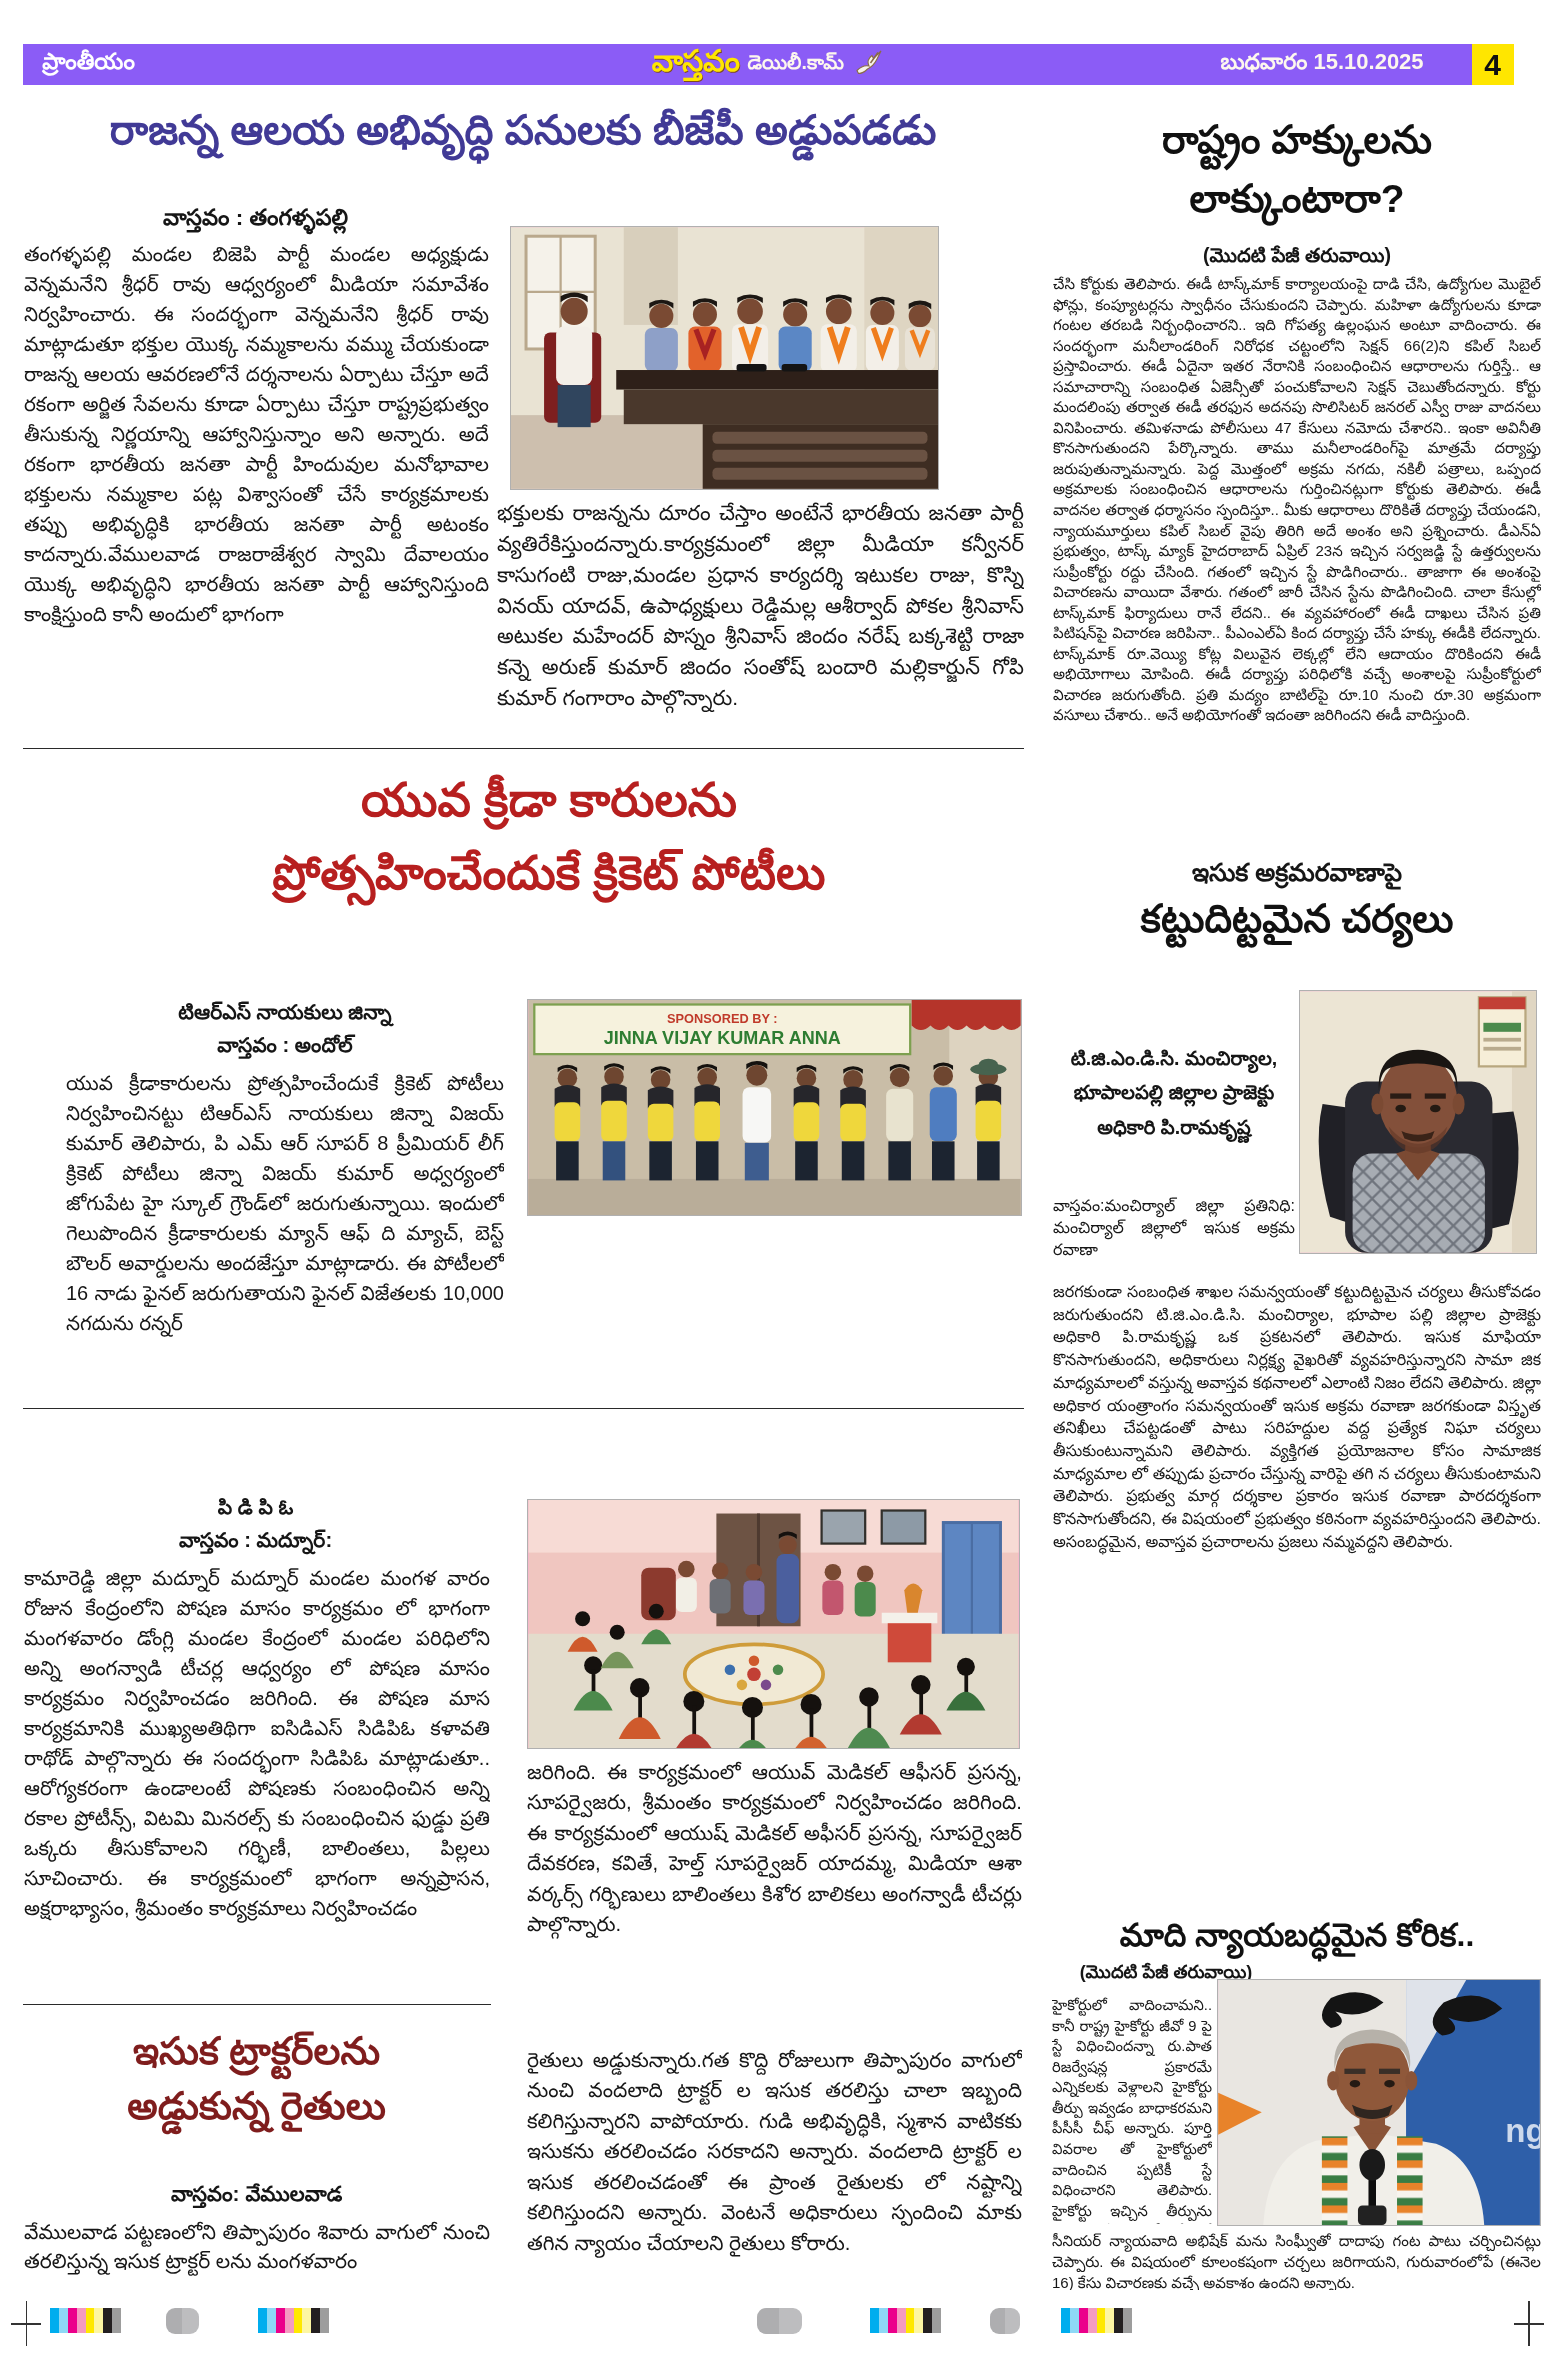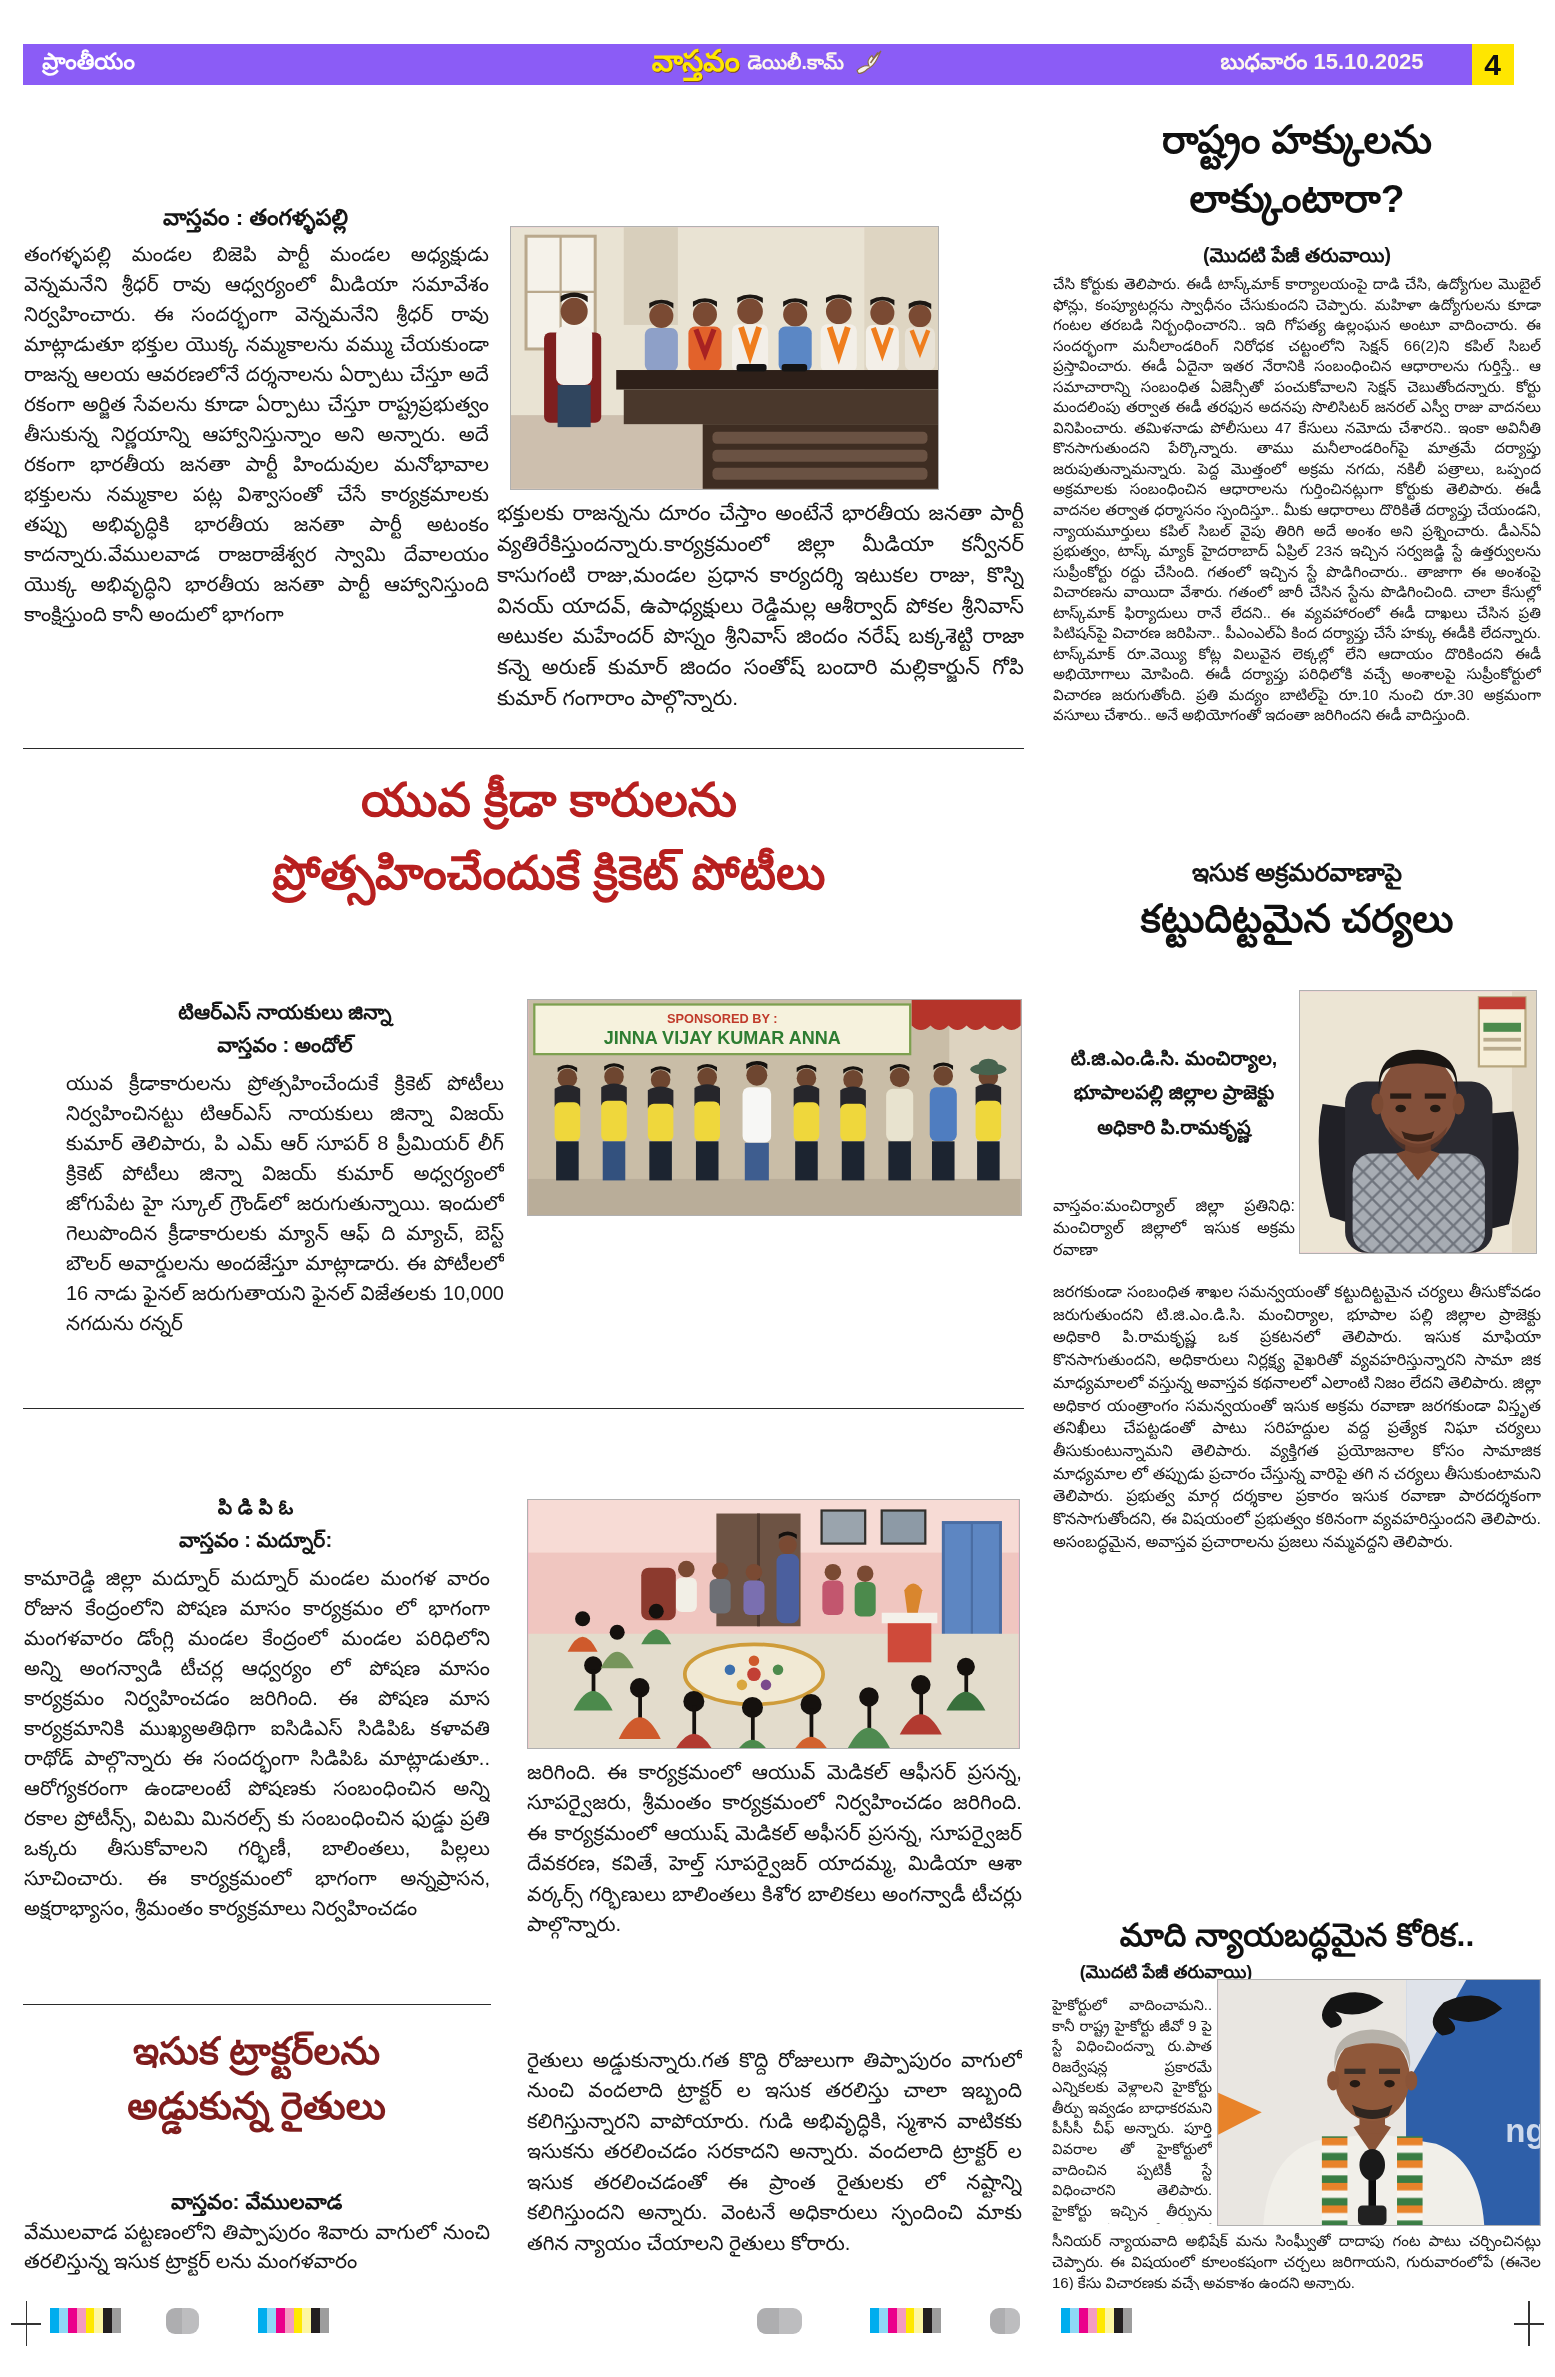--- a/index.html
+++ b/index.html
@@ -43,20 +43,21 @@
         <svg width="33" height="30" viewBox="0 0 44 40">
           <path d="M8 30 Q16 22 24 24 Q20 16 28 10 L30 14 Q34 10 40 4 L34 16 Q30 24 22 28 Q16 34 10 34 Z" fill="#f7f3ea" stroke="#8a6a48" stroke-width="1.5"></path>
           <line x1="36" y1="6" x2="26" y2="20" stroke="#8a6a48" stroke-width="2"></line>
         </svg>
       </span>
     </div>
     <div class="dateline">బుధవారం 15.10.2025</div>
     <div class="pagebox">4</div>
   </div>
 
+  <div class="abs hl" style="left:22.6px;top:107px;width:1001px;font-size:41px;color:#413a96;">రాజన్న ఆలయ అభివృద్ధి పనులకు బీజేపీ అడ్డుపడడు</div>
   <div class="abs kick" style="left:22.6px;top:205px;width:466px;font-size:22.6px;">వాస్తవం : తంగళ్ళపల్లి</div>
   <div class="abs body" style="left:24px;top:239px;width:465px;height:503px;font-size:20px;line-height:1.5;">తంగళ్ళపల్లి మండల బిజెపి పార్టీ మండల అధ్యక్షుడు వెన్నమనేని శ్రీధర్ రావు ఆధ్వర్యంలో మీడియా సమావేశం నిర్వహించారు. ఈ సందర్భంగా వెన్నమనేని శ్రీధర్ రావు మాట్లాడుతూ భక్తుల యొక్క నమ్మకాలను వమ్ము చేయకుండా రాజన్న ఆలయ ఆవరణలోనే దర్శనాలను ఏర్పాటు చేస్తూ అదే రకంగా అర్జిత సేవలను కూడా ఏర్పాటు చేస్తూ రాష్ట్రప్రభుత్వం తీసుకున్న నిర్ణయాన్ని ఆహ్వానిస్తున్నాం అని అన్నారు. అదే రకంగా భారతీయ జనతా పార్టీ హిందువుల మనోభావాల భక్తులను నమ్మకాల పట్ల విశ్వాసంతో చేసే కార్యక్రమాలకు తప్పు అభివృద్ధికి భారతీయ జనతా పార్టీ అటంకం కాదన్నారు.వేములవాడ రాజరాజేశ్వర స్వామి దేవాలయం యొక్క అభివృద్ధిని భారతీయ జనతా పార్టీ ఆహ్వానిస్తుంది కాంక్షిస్తుంది కానీ అందులో భాగంగా</div>
 
   <div class="abs photo" style="left:510px;top:226px;width:427px;height:262px;">
     <svg width="427" height="262" viewBox="0 0 568 348">
       <rect width="568" height="348" fill="#e9e3d3"></rect>
       <rect x="470" width="98" height="348" fill="#ded5c2"></rect>
       <rect x="20" y="12" width="92" height="150" fill="#f5f2ea" stroke="#b9a88c" stroke-width="4"></rect>
       <line x1="66" y1="12" x2="66" y2="162" stroke="#b9a88c" stroke-width="3"></line>
       <line x1="20" y1="86" x2="112" y2="86" stroke="#b9a88c" stroke-width="3"></line>
@@ -323,21 +324,21 @@
       </g>
     </svg>
   </div>
 
   <div class="abs body" style="left:527px;top:1757px;width:495px;height:283px;font-size:20.3px;line-height:1.5;">జరిగింది. ఈ కార్యక్రమంలో ఆయువ్ మెడికల్ ఆఫీసర్ ప్రసన్న, సూపర్వైజరు, శ్రీమంతం కార్యక్రమంలో నిర్వహించడం జరిగింది. ఈ కార్యక్రమంలో ఆయుష్ మెడికల్ అఫీసర్ ప్రసన్న, సూపర్వైజర్ దేవకరణ, కవితే, హెల్త్ సూపర్వైజర్ యాదమ్మ, మిడియా ఆశా వర్కర్స్ గర్భిణులు బాలింతలు కిశోర బాలికలు అంగన్వాడీ టీచర్లు పాల్గొన్నారు.</div>
 
   <div class="abs rule" style="left:22.6px;top:2004px;width:468px;"></div>
 
   <div class="abs hl" style="left:22.6px;top:2024px;width:468px;font-size:38px;line-height:1.45;color:#7f1d1d;">ఇసుక ట్రాక్టర్‌లను
 అడ్డుకున్న రైతులు</div>
-  <div class="abs kick" style="left:22.6px;top:2182px;width:468px;font-size:21px;margin-top:8px;">వాస్తవం: వేములవాడ</div>
+  <div class="abs kick" style="left:22.6px;top:2182px;width:468px;font-size:21px;">వాస్తవం: వేములవాడ</div>
   <div class="abs body" style="left:24px;top:2218px;width:466px;height:72px;font-size:20.3px;line-height:1.45;">వేములవాడ పట్టణంలోని తిప్పాపురం శివారు వాగులో నుంచి తరలిస్తున్న ఇసుక ట్రాక్టర్ లను మంగళవారం</div>
   <div class="abs body" style="left:527px;top:2045px;width:495px;height:244px;font-size:20.3px;line-height:1.5;">రైతులు అడ్డుకున్నారు.గత కొద్ది రోజులుగా తిప్పాపురం వాగులో నుంచి వందలాది ట్రాక్టర్ ల ఇసుక తరలిస్తు చాలా ఇబ్బంది కలిగిస్తున్నారని వాపోయారు. గుడి అభివృద్ధికి, స్మశాన వాటికకు ఇసుకను తరలించడం సరకాదని అన్నారు. వందలాది ట్రాక్టర్ ల ఇసుక తరలించడంతో ఈ ప్రాంత రైతులకు లో నష్టాన్ని కలిగిస్తుందని అన్నారు. వెంటనే అధికారులు స్పందించి మాకు తగిన న్యాయం చేయాలని రైతులు కోరారు.</div>
 
   <div class="abs hl" style="left:1053px;top:111px;width:488px;font-size:39px;line-height:1.5;color:#111;">రాష్ట్రం హక్కులను
 లాక్కుంటారా?</div>
   <div class="abs kick" style="left:1053px;top:244px;width:488px;font-size:19.6px;">(మొదటి పేజీ తరువాయి)</div>
   <div class="abs body" style="left:1053px;top:274px;width:488px;height:557px;font-size:15px;line-height:1.37;">చేసి కోర్టుకు తెలిపారు. ఈడీ టాస్క్‌మాక్ కార్యాలయంపై దాడి చేసి, ఉద్యోగుల మొబైల్ ఫోన్లు, కంప్యూటర్లను స్వాధీనం చేసుకుందని చెప్పారు. మహిళా ఉద్యోగులను కూడా గంటల తరబడి నిర్బంధించారని.. ఇది గోపత్య ఉల్లంఘన అంటూ వాదించారు. ఈ సందర్భంగా మనీలాండరింగ్ నిరోధక చట్టంలోని సెక్షన్ 66(2)ని కపిల్ సిబల్ ప్రస్తావించారు. ఈడీ ఏదైనా ఇతర నేరానికి సంబంధించిన ఆధారాలను గుర్తిస్తే.. ఆ సమాచారాన్ని సంబంధిత ఏజెన్సీతో పంచుకోవాలని సెక్షన్ చెబుతోందన్నారు. కోర్టు మందలింపు తర్వాత ఈడీ తరఫున అదనపు సొలిసిటర్ జనరల్ ఎస్వీ రాజు వాదనలు వినిపించారు. తమిళనాడు పోలీసులు 47 కేసులు నమోదు చేశారని.. ఇంకా అవినీతి కొనసాగుతుందని పేర్కొన్నారు. తాము మనీలాండరింగ్‌పై మాత్రమే దర్యాప్తు జరుపుతున్నామన్నారు. పెద్ద మొత్తంలో అక్రమ నగదు, నకిలీ పత్రాలు, ఒప్పంద అక్రమాలకు సంబంధించిన ఆధారాలను గుర్తించినట్లుగా కోర్టుకు తెలిపారు. ఈడీ వాదనల తర్వాత ధర్మాసనం స్పందిస్తూ.. మీకు ఆధారాలు దొరికితే దర్యాప్తు చేయండని, న్యాయమూర్తులు కపిల్ సిబల్ వైపు తిరిగి అదే అంశం అని ప్రశ్నించారు. డీఎన్ఏ ప్రభుత్వం, టాస్క్ మ్యాక్ హైదరాబాద్ ఏప్రిల్ 23న ఇచ్చిన సర్వజడ్జి స్టే ఉత్తర్వులను సుప్రీంకోర్టు రద్దు చేసింది. గతంలో ఇచ్చిన స్టే పొడిగించారు.. తాజాగా ఈ అంశంపై విచారణను వాయిదా వేశారు. గతంలో జారీ చేసిన స్టేను పొడిగించింది. చాలా కేసుల్లో టాస్క్‌మాక్ ఫిర్యాదులు రానే లేదని.. ఈ వ్యవహారంలో ఈడీ దాఖలు చేసిన ప్రతి పిటిషన్‌పై విచారణ జరిపినా.. పీఎంఎల్ఏ కింద దర్యాప్తు చేసే హక్కు ఈడీకి లేదన్నారు. టాస్క్‌మాక్ రూ.వెయ్యి కోట్ల విలువైన లెక్కల్లో లేని ఆదాయం దొరికిందని ఈడీ అభియోగాలు మోపింది. ఈడీ దర్యాప్తు పరిధిలోకి వచ్చే అంశాలపై సుప్రీంకోర్టులో విచారణ జరుగుతోంది. ప్రతి మద్యం బాటిల్‌పై రూ.10 నుంచి రూ.30 అక్రమంగా వసూలు చేశారు.. అనే అభియోగంతో ఇదంతా జరిగిందని ఈడీ వాదిస్తుంది.</div>
 
   <div class="abs kick" style="left:1053px;top:858px;width:488px;font-size:25px;">ఇసుక అక్రమరవాణాపై</div>
   <div class="abs hl" style="left:1053px;top:897px;width:488px;font-size:39px;color:#111;">కట్టుదిట్టమైన చర్యలు</div>

